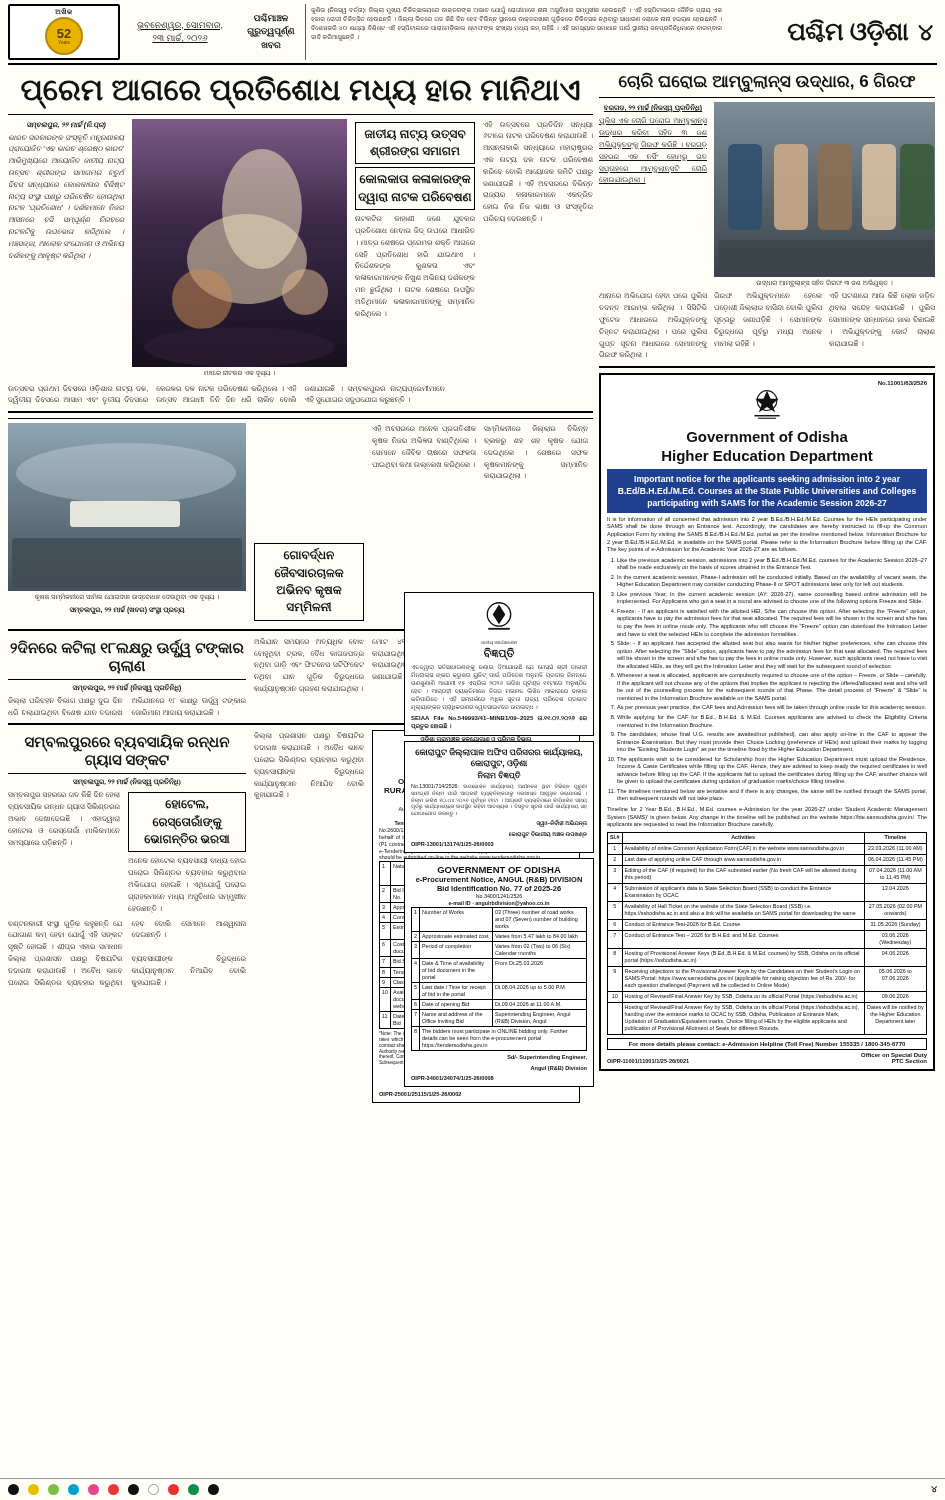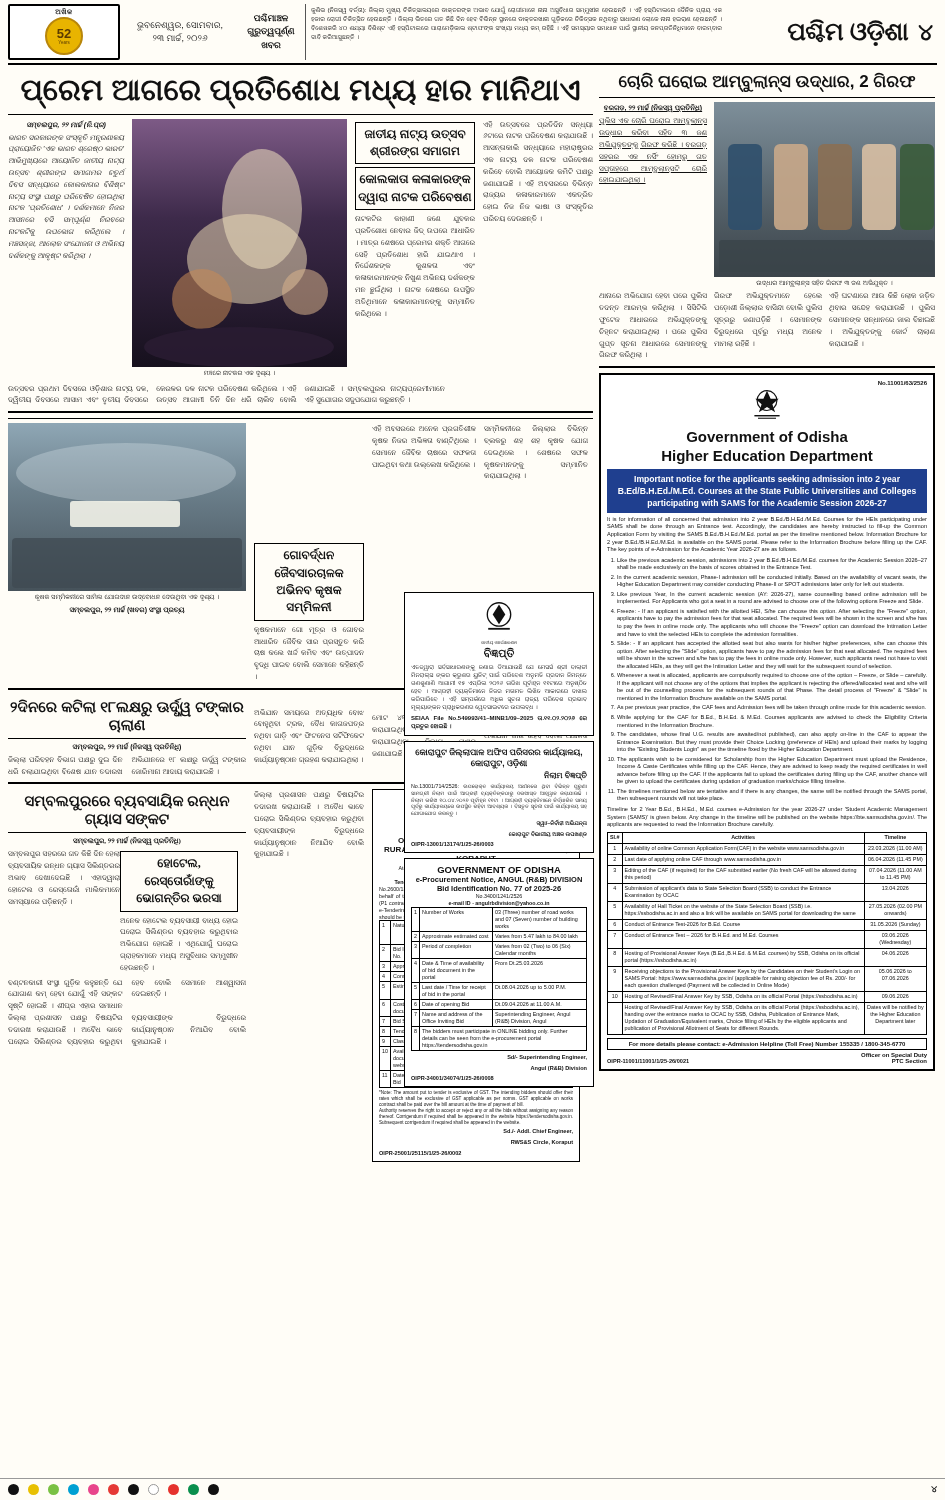--- a/index.html
+++ b/index.html
@@ -14,21 +14,21 @@
   }
   .page { width:945px; height:1500px; position:relative; padding:4px 8px; }
 
   
   .masthead { display:flex; align-items:stretch; border-bottom:2px solid #000; padding-bottom:3px; }
   .logo-box { width:112px; border:2px solid #000; border-radius:2px; display:flex; flex-direction:column; align-items:center; justify-content:center; padding:2px; background:#fff; }
   .logo-top { font-size:7px; font-weight:bold; letter-spacing:.5px; }
   .logo-circle { width:38px; height:38px; border-radius:50%; background:#e8b400; border:2px solid #b8860b; display:flex; flex-direction:column; align-items:center; justify-content:center; margin:1px 0; }
   .logo-circle b { font-size:13px; line-height:1; color:#5a3b00; }
   .logo-circle span { font-size:4.5px; color:#5a3b00; }
-  .mast-left { width:120px; text-align:center; font-size:9px; line-height:1.5; display:flex; flex-direction:column; justify-content:center; padding:0 4px; }
+  .mast-left { width:120px; text-align:center; font-size:9px; line-height:1.5; display:flex; flex-direction:column; justify-content:center; padding:0 4px;text-decoration:underline; }
   .mast-center { flex:1; display:flex; }
   .mast-label { width:66px; font-size:9px; font-weight:bold; text-align:center; line-height:1.5; display:flex; flex-direction:column; justify-content:center; border-right:1px solid #555; padding-right:3px; }
   .mast-blurb { flex:1; font-size:6.2px; line-height:1.45; padding:2px 5px; text-align:justify; }
   .mast-title { width:210px; display:flex; align-items:center; justify-content:flex-end; gap:10px; padding-right:4px; }
   .mast-title .t { font-size:25px; font-weight:bold; letter-spacing:-.5px; }
   .mast-title .pg { font-size:23px; font-weight:bold; }
 
   
   .body-grid { display:flex; gap:6px; margin-top:4px; }
   .col-main { width:585px; }
@@ -176,33 +176,32 @@
             <div class="figblob" style="width:230px;height:50px;background:#3f4a52;left:4px;top:115px;opacity:.75;border-radius:4px;"></div>
           </div>
           <div class="caption">କୃଷକ ସମ୍ମିଳନୀରେ ସାମିଲ ଯୋଗଦାନ ଉଦ୍ବୋଧନ ଦେଉଥିବା ଏକ ଦୃଶ୍ୟ ।</div>
           <div class="byline">ସମ୍ବଲପୁର, ୨୨ ମାର୍ଚ୍ଚ (ଖବର) ସଂସ୍ଥା ପ୍ରତ୍ୟ</div>
         </div>
         <div style="width:110px;">
           <div class="boxhead" style="margin-top:120px;">
             <div>ଗୋବର୍ଦ୍ଧନ ଜୈବସାରଚାଳକ</div>
             <div>ଅଭିନବ କୃଷକ ସମ୍ମିଳନୀ</div>
           </div>
-          <div class="odia-text">କୃଷକମାନେ ଗୋ ମୂତ୍ର ଓ ଗୋବର ଆଧାରିତ ଜୈବିକ ସାର ପ୍ରସ୍ତୁତ କରି ଚାଷ କଲେ ଖର୍ଚ୍ଚ କମିବ ଏବଂ ଉତ୍ପାଦନ ବୃଦ୍ଧି ପାଇବ ବୋଲି ସେମାନେ କହିଛନ୍ତି ।</div>
         </div>
         <div style="width:104px;">
           <div class="odia-text">ଏହି ଅବସରରେ ଅନେକ ପ୍ରଗତିଶୀଳ କୃଷକ ନିଜର ଅଭିଜ୍ଞତା ବାଣ୍ଟିଥିଲେ । ସେମାନେ ଜୈବିକ ଚାଷରେ ସଫଳତା ପାଇଥିବା କଥା ଉଲ୍ଲେଖ କରିଥିଲେ ।</div>
         </div>
         <div style="width:104px;">
           <div class="odia-text">ସମ୍ମିଳନୀରେ ଜିଲ୍ଲାର ବିଭିନ୍ନ ବ୍ଲକରୁ ଶହ ଶହ କୃଷକ ଯୋଗ ଦେଇଥିଲେ । ଶେଷରେ ସଫଳ କୃଷକମାନଙ୍କୁ ସମ୍ମାନିତ କରାଯାଇଥିଲା ।</div>
         </div>
       </div>
 
       <div class="rule-thick"></div>
 
-      <div style="display:flex;gap:8px;align-items:center;">
+      <div style="display:flex;gap:8px;">
         <div style="width:238px;">
           <h3 class="odia-head">୨ଦିନରେ କଟିଲା ୧୮ଲକ୍ଷରୁ ଊର୍ଦ୍ଧ୍ୱ ଟଙ୍କାର ଚାଲାଣ</h3>
           <div class="rule"></div>
           <div class="byline">ସମ୍ବଲପୁର, ୨୨ ମାର୍ଚ୍ଚ (ନିଜସ୍ୱ ପ୍ରତିନିଧି)</div>
           <div class="odia-text cols2">ଜିଲ୍ଲା ପରିବହନ ବିଭାଗ ପକ୍ଷରୁ ଦୁଇ ଦିନ ଧରି ଚଲାଯାଇଥିବା ବିଶେଷ ଯାନ ତଦାରଖ ଅଭିଯାନରେ ୧୮ ଲକ୍ଷରୁ ଊର୍ଦ୍ଧ୍ୱ ଟଙ୍କାର ଜୋରିମାନା ଆଦାୟ କରାଯାଇଛି ।</div>
         </div>
         <div style="width:110px;">
           <div class="odia-text">ଅଭିଯାନ ସମୟରେ ଅତ୍ୟଧିକ ବୋଝ ବୋହୁଥିବା ଟ୍ରକ, ବୈଧ କାଗଜପତ୍ର ନଥିବା ଗାଡ଼ି ଏବଂ ଫିଟନେସ ସର୍ଟିଫିକେଟ ନଥିବା ଯାନ ଗୁଡ଼ିକ ବିରୁଦ୍ଧରେ କାର୍ଯ୍ୟାନୁଷ୍ଠାନ ଗ୍ରହଣ କରାଯାଇଥିଲା ।</div>
         </div>
         <div style="width:104px;">
@@ -213,21 +212,21 @@
         </div>
       </div>
 
       <div class="rule-thick"></div>
 
       <div style="display:flex;gap:8px;">
         <div style="width:238px;font-family:Liberation Serif, serif;">
           <h3 class="odia-head">ସମ୍ବଲପୁରରେ ବ୍ୟବସାୟିକ ରନ୍ଧନ ଗ୍ୟାସ ସଙ୍କଟ</h3>
           <div class="rule"></div>
           <div class="byline">ସମ୍ବଲପୁର, ୨୨ ମାର୍ଚ୍ଚ (ନିଜସ୍ୱ ପ୍ରତିନିଧି)</div>
-          <div style="display:flex;">
+          <div style="display:flex;gap:8px;">
             <div style="width:112px;">
               <div class="odia-text">ସମ୍ବଲପୁର ସହରରେ ଗତ କିଛି ଦିନ ହେଲା ବ୍ୟବସାୟିକ ରନ୍ଧନ ଗ୍ୟାସ ସିଲିଣ୍ଡରର ଅଭାବ ଦେଖାଦେଇଛି । ଏହାଦ୍ୱାରା ହୋଟେଲ ଓ ରେସ୍ତୋରାଁ ମାଲିକମାନେ ସମସ୍ୟାରେ ପଡ଼ିଛନ୍ତି ।</div>
             </div>
             <div style="width:118px;">
               <div class="boxhead">
                 <div>ହୋଟେଲ, ରେସ୍ତୋରାଁଙ୍କୁ</div>
                 <div>ଭୋଗନ୍ତିର ଭରସା</div>
               </div>
               <div class="odia-text">ଅନେକ ହୋଟେଲ ବ୍ୟବସାୟୀ ବାଧ୍ୟ ହୋଇ ଘରୋଇ ସିଲିଣ୍ଡର ବ୍ୟବହାର କରୁଥିବାର ଅଭିଯୋଗ ହୋଇଛି । ଏଥିଯୋଗୁଁ ଘରୋଇ ଗ୍ରାହକମାନେ ମଧ୍ୟ ଅସୁବିଧାର ସମ୍ମୁଖୀନ ହେଉଛନ୍ତି ।</div>
             </div>
@@ -329,21 +328,21 @@
           </svg>
           <div class="small-center" style="font-size:4.6px;">ଜାତୀୟ କର୍ପୋରେଶନ</div>
           <div class="n-title" style="font-size:11px;margin:2px 0 3px;">ବିଜ୍ଞପ୍ତି</div>
           <div class="n-sm">ଏତଦ୍ଦ୍ୱାରା ସର୍ବସାଧାରଣଙ୍କୁ ଜଣାଇ ଦିଆଯାଉଛି ଯେ ମେସର୍ସ ଶ୍ରୀ ବାଲାଜୀ ମିନରାଲ୍ସ ଙ୍କର କ୍ରୁଶର ୟୁନିଟ୍ ପାଇଁ ପରିବେଶ ଅନୁମତି ପ୍ରଦାନ ନିମନ୍ତେ ଗଣଶୁଣାଣି ଆଗାମୀ ୧୫ ଏପ୍ରିଲ ୨୦୨୬ ତାରିଖ ପୂର୍ବାହ୍ନ ୧୧ଟାରେ ଅନୁଷ୍ଠିତ ହେବ । ଆଗ୍ରହୀ ବ୍ୟକ୍ତିମାନେ ନିଜର ମତାମତ ଲିଖିତ ଆକାରରେ ଦାଖଲ କରିପାରିବେ । ଏହି ସମ୍ପର୍କରେ ଅଧିକ ସୂଚନା ରାଜ୍ୟ ପରିବେଶ ପ୍ରଭାବ ମୂଲ୍ୟାଙ୍କନ ପ୍ରାଧିକରଣର ୱେବସାଇଟରେ ଉପଲବ୍ଧ ।</div>
           <div class="n-sm" style="font-weight:bold;margin-top:2px;">SEIAA File No.549993/41–MINB1/09–2025 ତା.୧୧.୦୨.୨୦୨୬ ରେ ପ୍ରଚୁର ହୋଇଛି ।</div>
         </div>
 
         <div class="notice">
           <div class="n-title" style="font-size:8.5px;">କୋରାପୁଟ ଜିଲ୍ଲାପାଳ ଅଫିସ ପରିସରର କାର୍ଯ୍ୟାଳୟ,</div>
           <div class="n-title" style="font-size:8.5px;">କୋରାପୁଟ, ଓଡ଼ିଶା</div>
-          <div class="n-title" style="font-size:8px;margin:2px 0;text-align:right;">ନିଲାମ ବିଜ୍ଞପ୍ତି</div>
+          <div class="n-title" style="font-size:8px;margin:2px 0;">ନିଲାମ ବିଜ୍ଞପ୍ତି</div>
           <div class="n-xs">No.13001/714/2526: ଉପରୋକ୍ତ କାର୍ଯ୍ୟାଳୟ ଅଧୀନରେ ଥିବା ବିଭିନ୍ନ ପୁରୁଣା ସାମଗ୍ରୀ ନିଲାମ ପାଇଁ ଆଗ୍ରହୀ ବ୍ୟକ୍ତିଙ୍କଠାରୁ ଦରଖାସ୍ତ ଆହ୍ୱାନ କରାଯାଉଛି । ନିଲାମ ତାରିଖ ୧୦.୦୪.୨୦୨୬ ପୂର୍ବାହ୍ନ ୧୧ଟା । ଆଗ୍ରହୀ ବ୍ୟକ୍ତିମାନେ ନିର୍ଦ୍ଧାରିତ ସମୟ ପୂର୍ବରୁ କାର୍ଯ୍ୟାଳୟରେ ଉପସ୍ଥିତ ରହିବା ଆବଶ୍ୟକ । ବିସ୍ତୃତ ସୂଚନା ପାଇଁ କାର୍ଯ୍ୟାଳୟ ସହ ଯୋଗାଯୋଗ କରନ୍ତୁ ।</div>
           <div class="sig">ସ୍ୱା/–ନିର୍ବାହୀ ଅଭିଯନ୍ତା</div>
           <div class="sig">କୋରାପୁଟ ବିଭାଗୀୟ ଅଞ୍ଚଳ ଉପଖଣ୍ଡ</div>
           <div class="oipr">OIPR-13001/13174/1/25-26/0003</div>
         </div>
 
         <div class="notice">
           <div class="n-title" style="font-size:9.5px;">GOVERNMENT OF ODISHA</div>
           <div class="n-title" style="font-size:7.5px;">e-Procurement Notice, ANGUL (R&amp;B) DIVISION</div>
           <div class="n-title" style="font-size:7.5px;">Bid Identification No. 77 of 2025-26</div>
@@ -395,21 +394,21 @@
           <div class="sig">Sd/- Superintending Engineer,</div>
           <div class="sig">Angul (R&amp;B) Division</div>
           <div class="oipr">OIPR-34001/34074/1/25-26/0008</div>
         </div>
       </div>
 
     </div>
 
     <div class="col-right">
 
-      <h2 class="odia-head" style="font-size:17px;">ଚୋରି ଘରୋଇ ଆମ୍ବୁଲାନ୍ସ ଉଦ୍ଧାର, 2 ଗିରଫ</h2>
+      <h2 class="odia-head" style="font-size:17px;">ଚୋରି ଘରୋଇ ଆମ୍ବୁଲାନ୍ସ ଉଦ୍ଧାର, 6 ଗିରଫ</h2>
       <div class="rule"></div>
       <div style="display:flex;gap:7px;">
         <div style="width:108px;text-decoration:underline;">
           <div class="byline">ବରଗଡ଼, ୨୨ ମାର୍ଚ୍ଚ (ନିଜସ୍ୱ ପ୍ରତିନିଧି)</div>
           <div class="odia-text">ପୁଲିସ ଏକ ଚୋରି ଘରୋଇ ଆମ୍ବୁଲାନ୍ସ ଉଦ୍ଧାର କରିବା ସହିତ ୩ ଜଣ ଅଭିଯୁକ୍ତଙ୍କୁ ଗିରଫ କରିଛି । ବରଗଡ଼ ସହରର ଏକ ନର୍ସିଂ ହୋମରୁ ଗତ ସପ୍ତାହରେ ଆମ୍ବୁଲାନ୍ସଟି ଚୋରି ହୋଇଯାଇଥିଲା ।</div>
         </div>
         <div style="flex:1;">
           <div class="photo police" style="height:175px;">
             <div class="figblob" style="width:34px;height:86px;background:#2f4f6b;left:14px;top:42px;border-radius:6px;opacity:.9;"></div>
             <div class="figblob" style="width:34px;height:86px;background:#c9a98a;left:60px;top:42px;border-radius:6px;opacity:.9;"></div>

